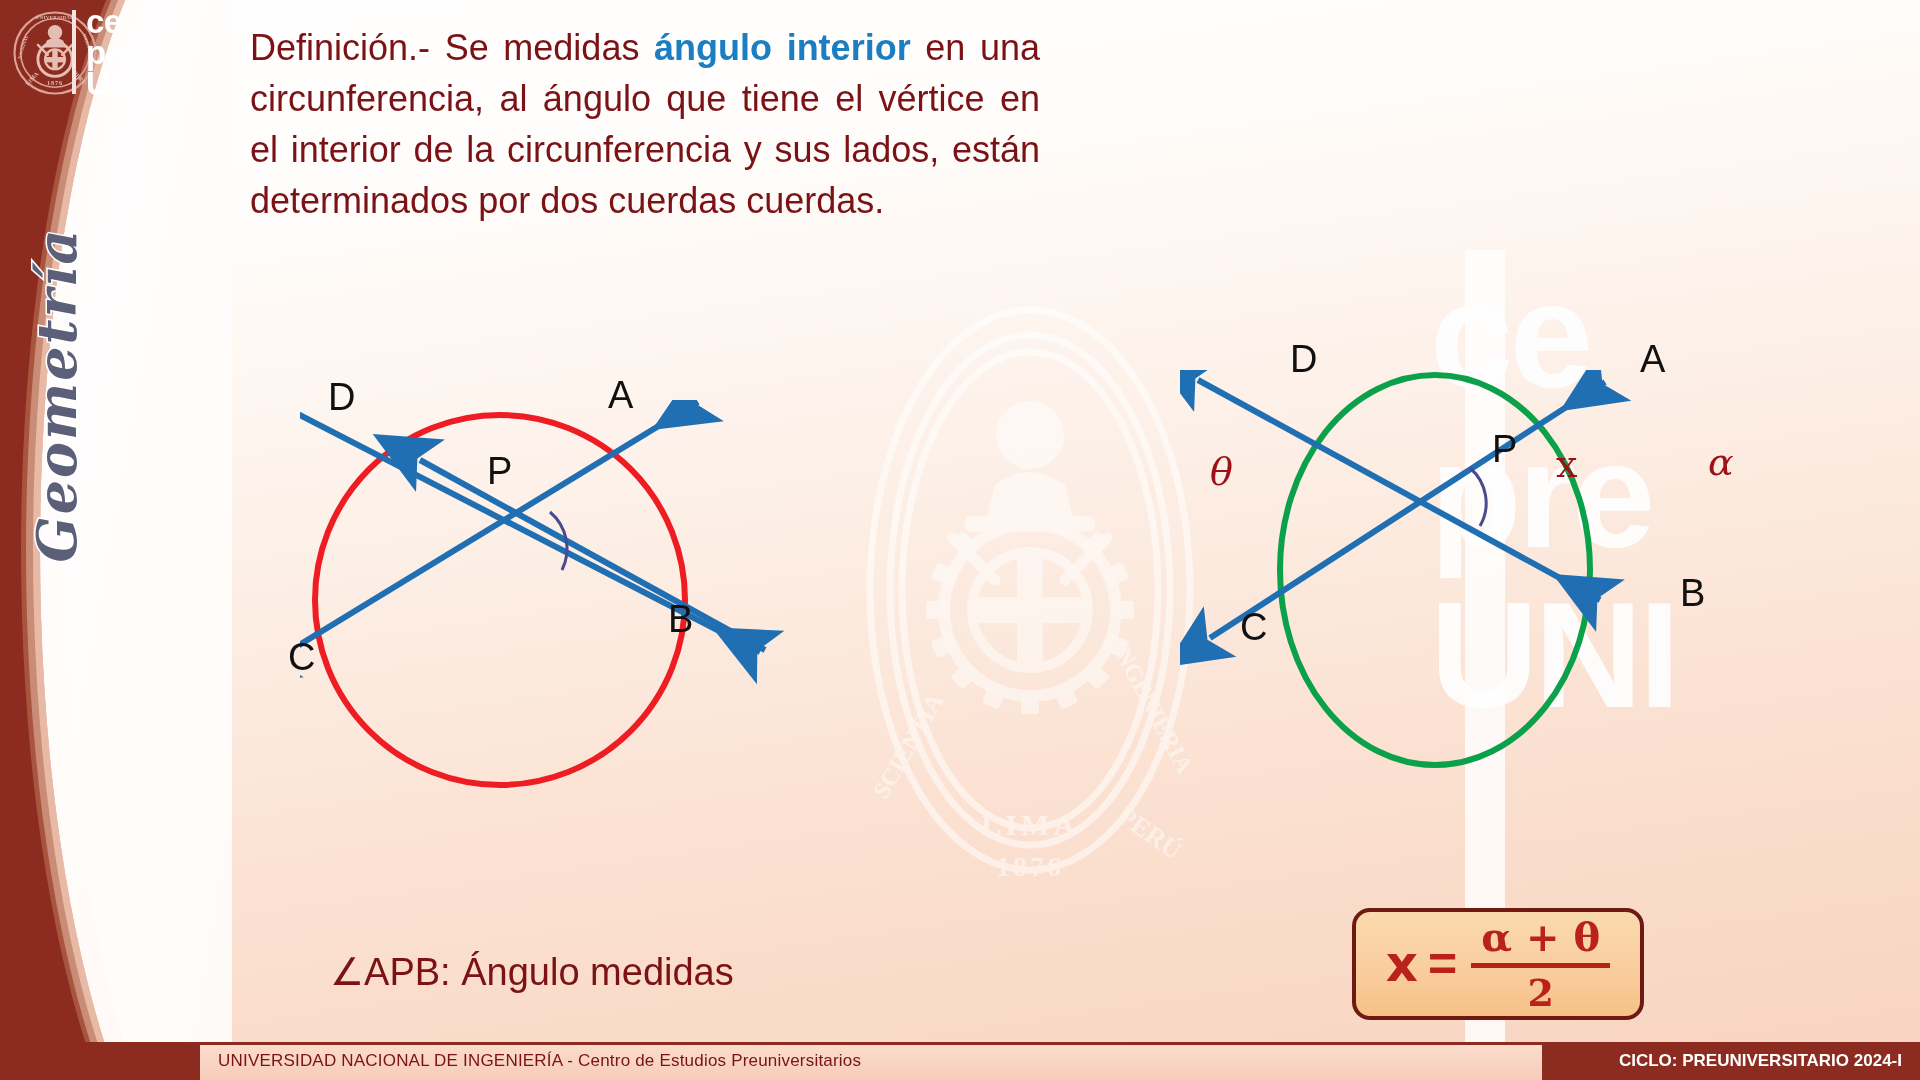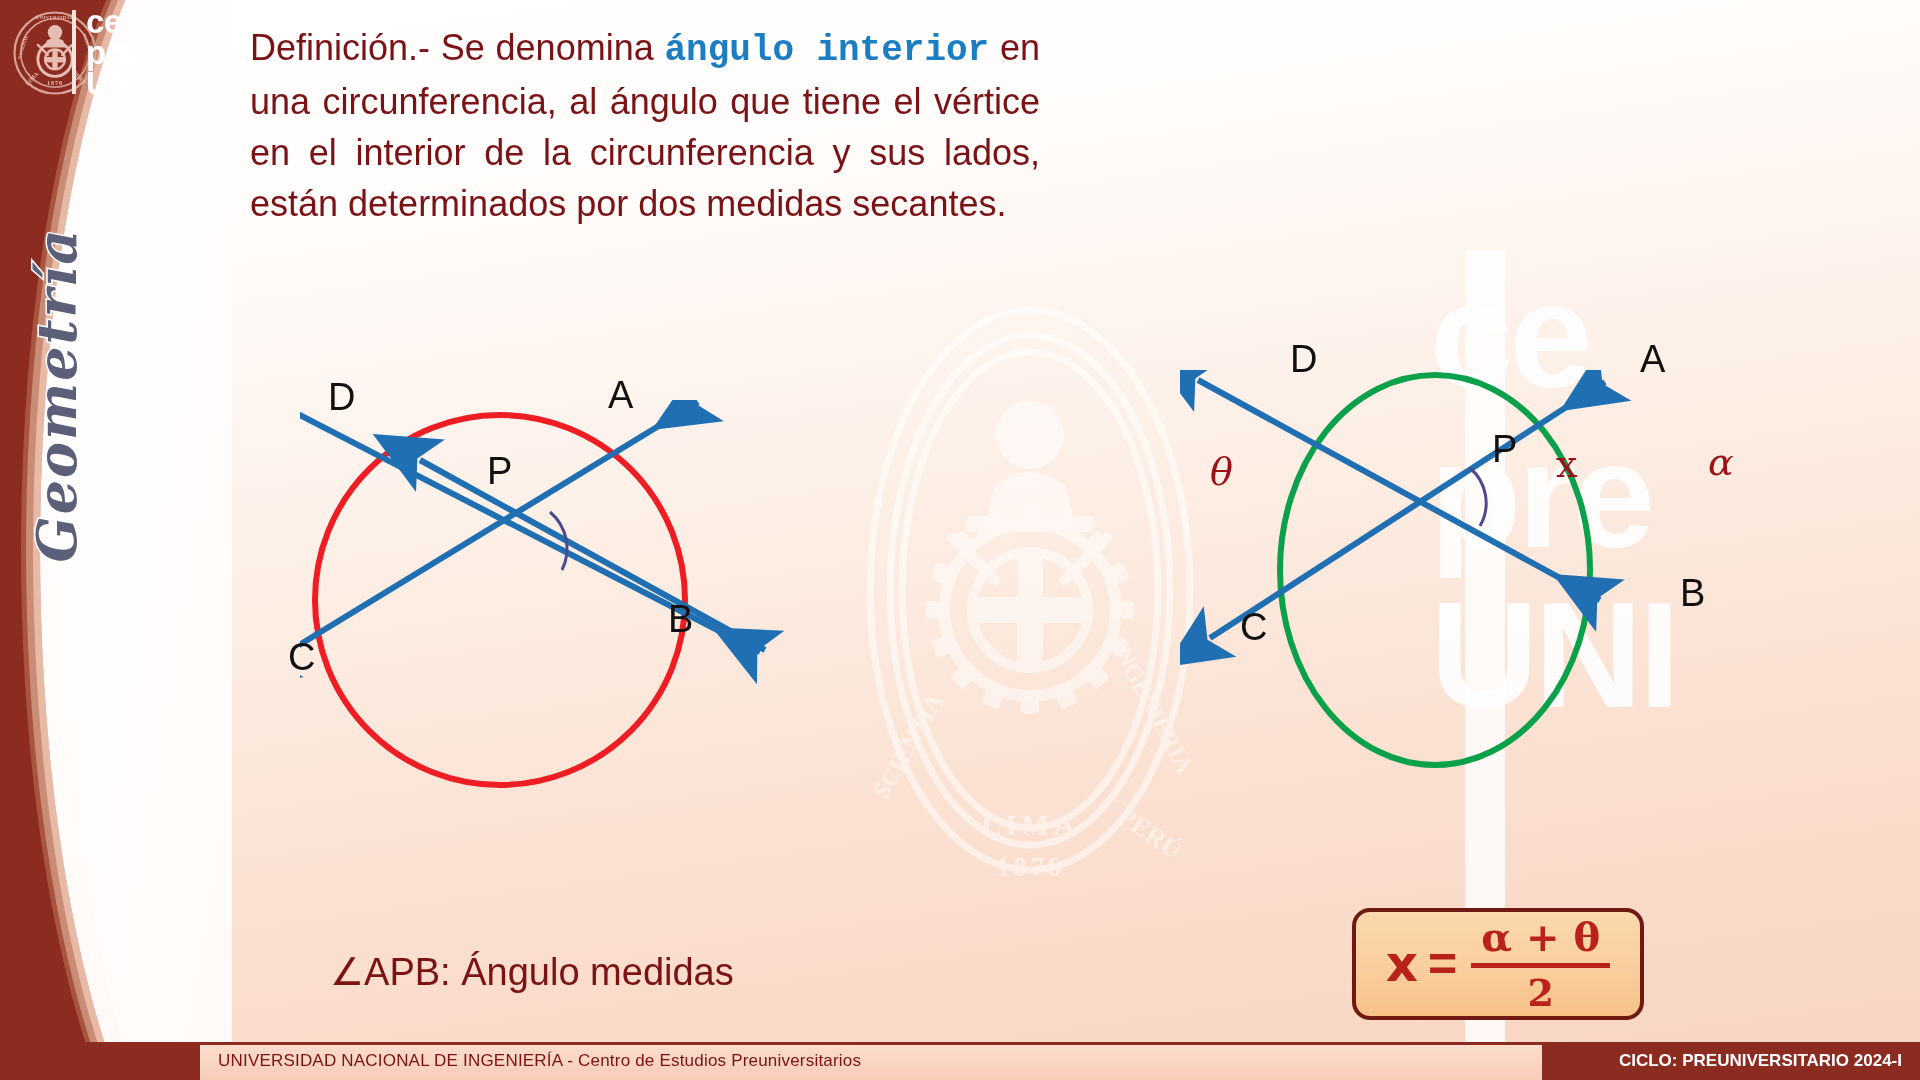--- a/index.html
+++ b/index.html
@@ -64,21 +64,21 @@
     letter-spacing:-4px;opacity:.92;
   }
   .wm-bars{position:absolute;left:1465px;top:250px;width:40px;height:800px;background:#ffffff;opacity:.8;z-index:1;}
 
   
   .col{position:absolute;top:22px;color:#7a1216;font-size:36px;line-height:51px;text-align:justify;z-index:3;}
   .col p{margin:0;}
   .col-left{left:250px;width:790px;}
   .col-right{left:1095px;width:790px;}
   .b{font-weight:normal;}
-  .blue{color:#1b7ec2;font-weight:bold;font-family:Liberation Mono, monospace;}
+  .blue{color:#1b7ec2;font-weight:bold;}
 
   
   .diagram{position:absolute;z-index:3;}
   .dia-left{left:300px;top:400px;}
   .dia-right{left:1180px;top:370px;}
   .lbl{position:absolute;color:#111111;font-size:38px;font-family:"Liberation Sans",sans-serif;z-index:4;}
   .glbl{position:absolute;color:#9c1017;font-size:38px;font-style:italic;font-family:"DejaVu Serif",serif;z-index:4;}
 
   .caption{
     position:absolute;left:330px;top:950px;width:560px;
@@ -211,21 +211,21 @@
       <div>pre</div>
       <div>UNI</div>
     </div>
   </div>
 
   <div class="geom-wrap">
     <div class="geom">Geometría</div>
   </div>
 
   <div class="col col-left">
-    <p><span class="b">Definición.-</span><span> Se denomina </span><span class="blue">ángulo interior</span><span> en una circunferencia, al ángulo que tiene el vértice en el interior de la circunferencia y sus lados, están determinados por dos medidas secantes.</span></p>
+    <p><span class="b">Definición.-</span><span> Se medidas </span><span class="blue">ángulo interior</span><span> en una circunferencia, al ángulo que tiene el vértice en el interior de la circunferencia y sus lados, están determinados por dos cuerdas cuerdas.</span></p>
   </div>
 
 
   <svg class="diagram dia-left" width="520" height="430" viewBox="0 0 520 430">
     <defs>
       <marker id="arrL" markerWidth="11" markerHeight="11" refX="9" refY="5.5" orient="auto">
         <path d="M0,5.5 L11,0.5 L8.5,5.5 L11,10.5 Z" fill="#1f6fb2"></path>
       </marker>
     </defs>
     <circle cx="200" cy="200" r="185" fill="none" stroke="#ee1d24" stroke-width="6"></circle>

